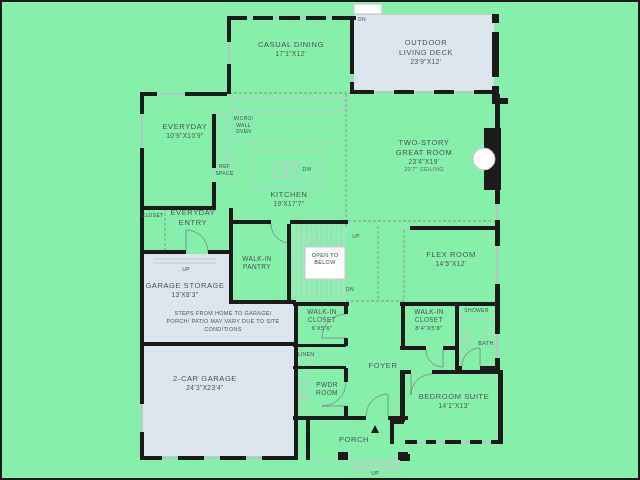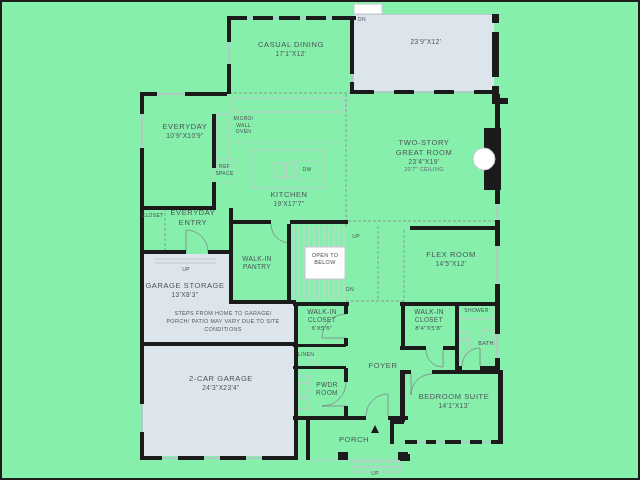--- a/index.html
+++ b/index.html
@@ -190,20 +190,21 @@
     <rect x="480" y="439.5" width="9" height="1.6"></rect>
   </g>
   <circle cx="482" cy="157" r="11" fill="#ffffff" stroke="#c4c9ce"></circle>
 </svg>
 
 <div class="lbl" style="left:250px;top:38px;width:78px">
   <span class="nm">CASUAL DINING</span>
   <span class="dm">17'1"X12'</span>
 </div>
 <div class="lbl" style="left:392px;top:36px;width:64px">
+  <span class="nm">OUTDOOR LIVING DECK</span>
   <span class="dm">23'9"X12'</span>
 </div>
 <div class="lbl t5" style="left:352px;top:14px;width:16px">
   <span class="nm">DN</span>
 </div>
 <div class="lbl" style="left:146px;top:120px;width:74px">
   <span class="nm">EVERYDAY</span>
   <span class="dm">10'9"X10'9"</span>
 </div>
 <div class="lbl t5" style="left:228px;top:113px;width:27px">
@@ -247,21 +248,21 @@
   <span class="dm">14'5"X12'</span>
 </div>
 <div class="lbl t5" style="left:176px;top:264px;width:16px">
   <span class="nm">UP</span>
 </div>
 <div class="lbl" style="left:138px;top:279px;width:90px">
   <span class="nm">GARAGE STORAGE</span>
   <span class="dm">13'X8'3"</span>
 </div>
 <div class="lbl note" style="left:162px;top:308px;width:118px">STEPS FROM HOME TO GARAGE/ PORCH/ PATIO MAY VARY DUE TO SITE CONDITIONS</div>
-<div class="lbl" style="left:176px;top:372px;width:86px">
+<div class="lbl" style="left:160px;top:372px;width:86px">
   <span class="nm">2-CAR GARAGE</span>
   <span class="dm">24'3"X23'4"</span>
 </div>
 <div class="lbl md" style="left:297px;top:306px;width:46px">
   <span class="nm">WALK-IN CLOSET</span>
   <span class="dm">6'X5'6"</span>
 </div>
 <div class="lbl t5" style="left:293px;top:349px;width:22px">
   <span class="nm">LINEN</span>
 </div>

